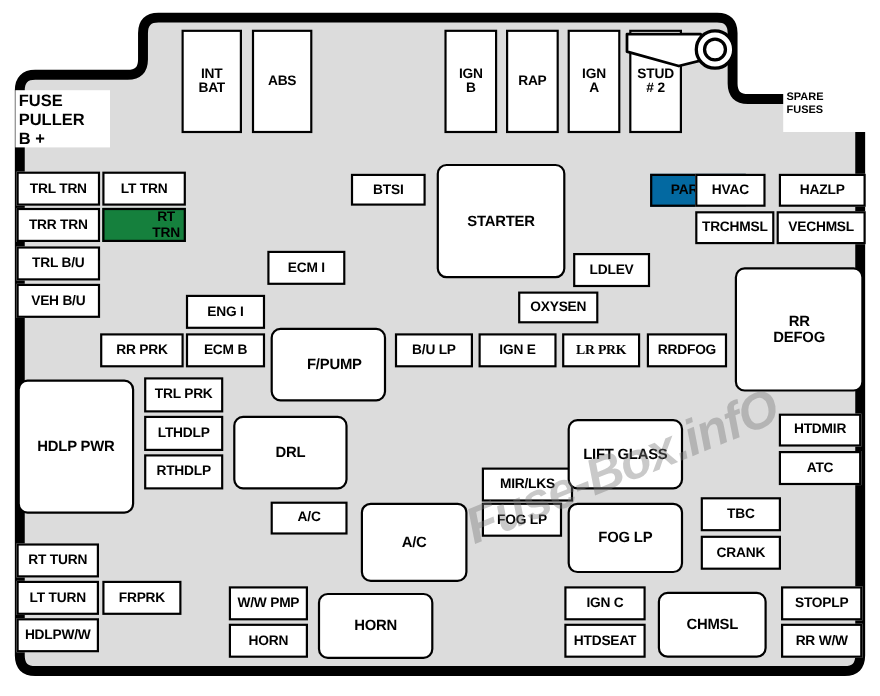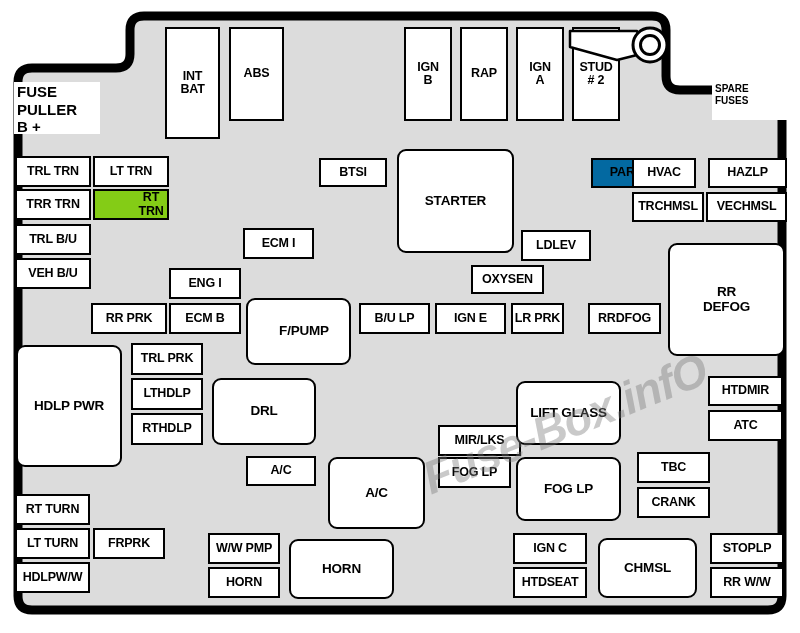--- a/index.html
+++ b/index.html
@@ -100,53 +100,53 @@
 
   <div id="labels-layer">
       <div class="label" style="left: 14px; top: 82px; width: 86px; height: 52px; font-size: 15px;">FUSE
 PULLER
 B +</div>
       <div class="label" style="left: 712px; top: 82px; width: 80px; height: 38px; font-size: 10px;">SPARE
 FUSES</div>
     </div>
 
   <div id="fuses-layer">
-      <div class="fuse" style="left: 165px; top: 27px; width: 55px; height: 112px; background: rgb(255, 255, 255);">INT
+      <div class="fuse" style="left: 165px; top: 27px; width: 55px; height: 94px; background: rgb(255, 255, 255);">INT
 BAT</div>
       <div class="fuse" style="left: 229px; top: 27px; width: 55px; height: 94px; background: rgb(255, 255, 255);">ABS</div>
       <div class="fuse" style="left: 404px; top: 27px; width: 48px; height: 94px; background: rgb(255, 255, 255);">IGN
 B</div>
       <div class="fuse" style="left: 460px; top: 27px; width: 48px; height: 94px; background: rgb(255, 255, 255);">RAP</div>
       <div class="fuse" style="left: 516px; top: 27px; width: 48px; height: 94px; background: rgb(255, 255, 255);">IGN
 A</div>
       <div class="fuse" style="left: 572px; top: 27px; width: 48px; height: 94px; background: rgb(255, 255, 255);">STUD
 # 2</div>
       <div class="fuse" style="left: 15px; top: 156px; width: 76px; height: 31px; background: rgb(255, 255, 255);">TRL TRN</div>
       <div class="fuse" style="left: 93px; top: 156px; width: 76px; height: 31px; background: rgb(255, 255, 255);">LT TRN</div>
       <div class="fuse" style="left: 15px; top: 189px; width: 76px; height: 31px; background: rgb(255, 255, 255);">TRR TRN</div>
-      <div class="fuse" style="left: 93px; top: 189px; width: 76px; height: 31px; background: #84cc16; padding-left: 40px;">RT TRN</div>
+      <div class="fuse" style="left: 93px; top: 189px; width: 76px; height: 31px; background: #15803d; padding-left: 40px;">RT TRN</div>
       <div class="fuse" style="left: 15px; top: 224px; width: 76px; height: 31px; background: rgb(255, 255, 255);">TRL B/U</div>
       <div class="fuse" style="left: 15px; top: 258px; width: 76px; height: 31px; background: rgb(255, 255, 255);">VEH B/U</div>
       <div class="fuse" style="left: 319px; top: 158px; width: 68px; height: 29px; background: rgb(255, 255, 255);">BTSI</div>
       <div class="fuse relay big" style="left: 397px; top: 149px; width: 117px; height: 104px; background: rgb(255, 255, 255);">STARTER</div>
       <div class="fuse" style="left: 555px; top: 158px; width: 87px; height: 30px; background: #0369a1; margin-left: 36px;">PARKLP</div>
       <div class="fuse" style="left: 632px; top: 158px; width: 64px; height: 30px; background: rgb(255, 255, 255);">HVAC</div>
       <div class="fuse" style="left: 708px; top: 158px; width: 79px; height: 30px; background: rgb(255, 255, 255);">HAZLP</div>
       <div class="fuse" style="left: 632px; top: 192px; width: 72px; height: 30px; background: rgb(255, 255, 255);">TRCHMSL</div>
       <div class="fuse" style="left: 706px; top: 192px; width: 81px; height: 30px; background: rgb(255, 255, 255);">VECHMSL</div>
       <div class="fuse" style="left: 243px; top: 228px; width: 71px; height: 31px; background: rgb(255, 255, 255);">ECM I</div>
       <div class="fuse" style="left: 521px; top: 230px; width: 70px; height: 31px; background: rgb(255, 255, 255);">LDLEV</div>
       <div class="fuse" style="left: 169px; top: 268px; width: 72px; height: 31px; background: rgb(255, 255, 255);">ENG I</div>
       <div class="fuse" style="left: 471px; top: 265px; width: 73px; height: 29px; background: rgb(255, 255, 255);">OXYSEN</div>
       <div class="fuse" style="left: 91px; top: 303px; width: 76px; height: 31px; background: rgb(255, 255, 255);">RR PRK</div>
       <div class="fuse" style="left: 169px; top: 303px; width: 72px; height: 31px; background: rgb(255, 255, 255);">ECM B</div>
       <div class="fuse relay big" style="left: 246px; top: 298px; width: 105px; height: 67px; background: rgb(255, 255, 255); padding-left: 11px;">F/PUMP</div>
       <div class="fuse" style="left: 359px; top: 303px; width: 71px; height: 31px; background: rgb(255, 255, 255);">B/U LP</div>
       <div class="fuse" style="left: 435px; top: 303px; width: 71px; height: 31px; background: rgb(255, 255, 255);">IGN E</div>
-      <div class="fuse" style="left: 511px; top: 303px; width: 53px; height: 31px; background: rgb(255, 255, 255);">LR PRK</div>
+      <div class="fuse" style="left: 511px; top: 303px; width: 71px; height: 31px; background: rgb(255, 255, 255); font-family: Liberation Serif, serif;">LR PRK</div>
       <div class="fuse" style="left: 588px; top: 303px; width: 73px; height: 31px; background: rgb(255, 255, 255);">RRDFOG</div>
       <div class="fuse relay big" style="left: 668px; top: 243px; width: 117px; height: 113px; background: rgb(255, 255, 255);">RR
 DEFOG</div>
       <div class="fuse" style="left: 131px; top: 343px; width: 72px; height: 32px; background: rgb(255, 255, 255);">TRL PRK</div>
       <div class="fuse" style="left: 131px; top: 378px; width: 72px; height: 32px; background: rgb(255, 255, 255);">LTHDLP</div>
       <div class="fuse" style="left: 131px; top: 413px; width: 72px; height: 32px; background: rgb(255, 255, 255);">RTHDLP</div>
       <div class="fuse relay big" style="left: 16px; top: 345px; width: 106px; height: 122px; background: rgb(255, 255, 255);">HDLP PWR</div>
       <div class="fuse relay big" style="left: 212px; top: 378px; width: 104px; height: 67px; background: rgb(255, 255, 255);">DRL</div>
       <div class="fuse" style="left: 246px; top: 456px; width: 70px; height: 30px; background: rgb(255, 255, 255);">A/C</div>
       <div class="fuse relay big" style="left: 328px; top: 457px; width: 97px; height: 72px; background: rgb(255, 255, 255);">A/C</div>

